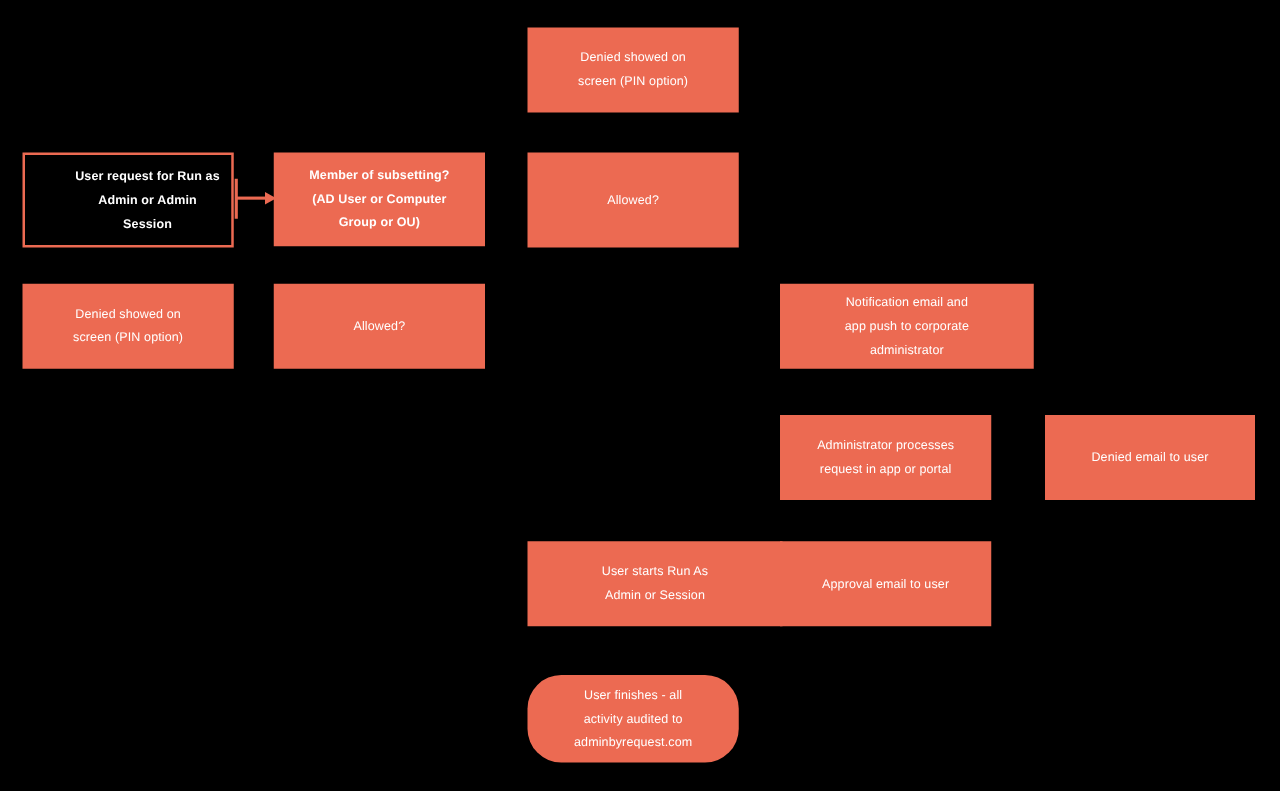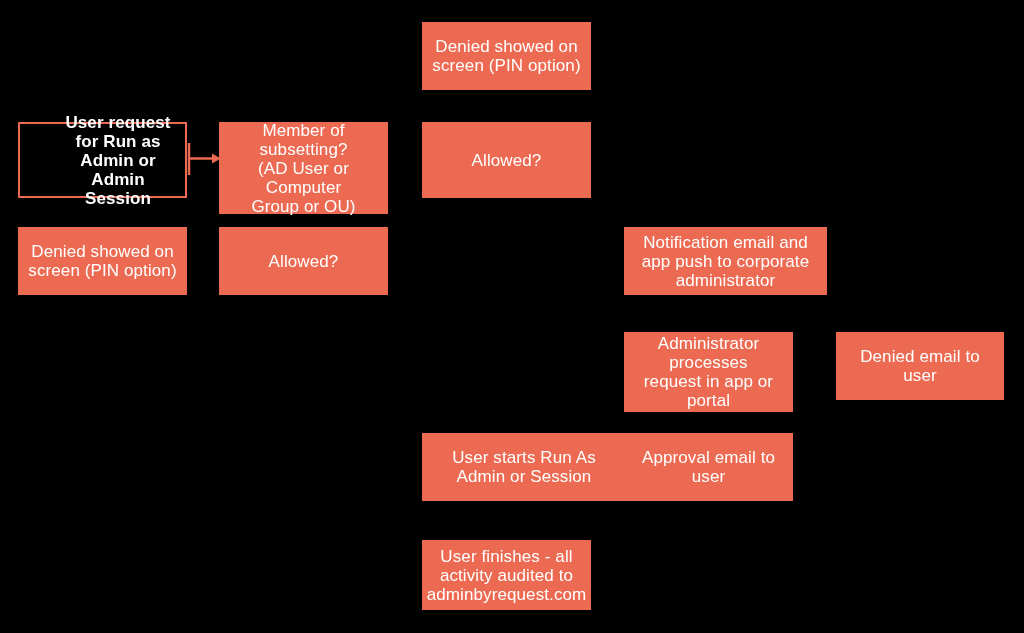--- a/index.html
+++ b/index.html
@@ -20,21 +20,21 @@
     background: #000000;
   }
   .node {
     position: absolute;
     box-sizing: border-box;
     display: flex;
     align-items: center;
     justify-content: center;
     text-align: center;
     color: #ffffff;
-    font-size: 17px;
+    font-size: 10px;
     line-height: 19px;
     font-weight: 400;
     letter-spacing: 0.1px;
     padding: 4px 9px;
     white-space: pre-line;
     -webkit-font-smoothing: antialiased;
   }
   .node.filled {
     background: #EC6A52;
     border: none;
@@ -64,33 +64,33 @@
       <path d="M1,1 L1,33" stroke="#EC6A52" stroke-width="2.5" fill="none"></path>
       <path d="M1,16.5 L25,16.5" stroke="#EC6A52" stroke-width="2.5" fill="none"></path>
       <path d="M24,11.5 L33,16.5 L24,21.5 Z" fill="#EC6A52"></path>
     </svg>
   </div>
 
   <div class="node filled" style="left: 422px; top: 22px; width: 169px; height: 68px;">Denied showed on
 screen (PIN option)</div>
   <div class="node outlined" style="left: 18px; top: 122px; width: 169px; height: 76px;">User request for Run as
 Admin or Admin Session</div>
-  <div class="node filled" style="left: 219px; top: 122px; width: 169px; height: 92px;">Member of subsetting?
+  <div class="node filled" style="left: 219px; top: 122px; width: 169px; height: 75px; font-weight: bold;">Member of subsetting?
 (AD User or Computer
 Group or OU)</div>
   <div class="node filled" style="left: 422px; top: 122px; width: 169px; height: 76px;">Allowed?</div>
   <div class="node filled" style="left: 18px; top: 227px; width: 169px; height: 68px;">Denied showed on
 screen (PIN option)</div>
   <div class="node filled" style="left: 219px; top: 227px; width: 169px; height: 68px;">Allowed?</div>
   <div class="node filled" style="left: 624px; top: 227px; width: 203px; height: 68px;">Notification email and
 app push to corporate
 administrator</div>
-  <div class="node filled" style="left: 624px; top: 332px; width: 169px; height: 80px;">Administrator processes
+  <div class="node filled" style="left: 624px; top: 332px; width: 169px; height: 68px;">Administrator processes
 request in app or portal</div>
   <div class="node filled" style="left: 836px; top: 332px; width: 168px; height: 68px;">Denied email to user</div>
   <div class="node filled" style="left: 422px; top: 433px; width: 204px; height: 68px;">User starts Run As
 Admin or Session</div>
   <div class="node filled" style="left: 624px; top: 433px; width: 169px; height: 68px;">Approval email to user</div>
-  <div class="node filled" style="left: 422px; top: 540px; width: 169px; height: 70px;">User finishes - all
+  <div class="node filled" style="left: 422px; top: 540px; width: 169px; height: 70px; border-radius: 27px;">User finishes - all
 activity audited to
 adminbyrequest.com</div>
 
 </div>
 
 </body></html>

